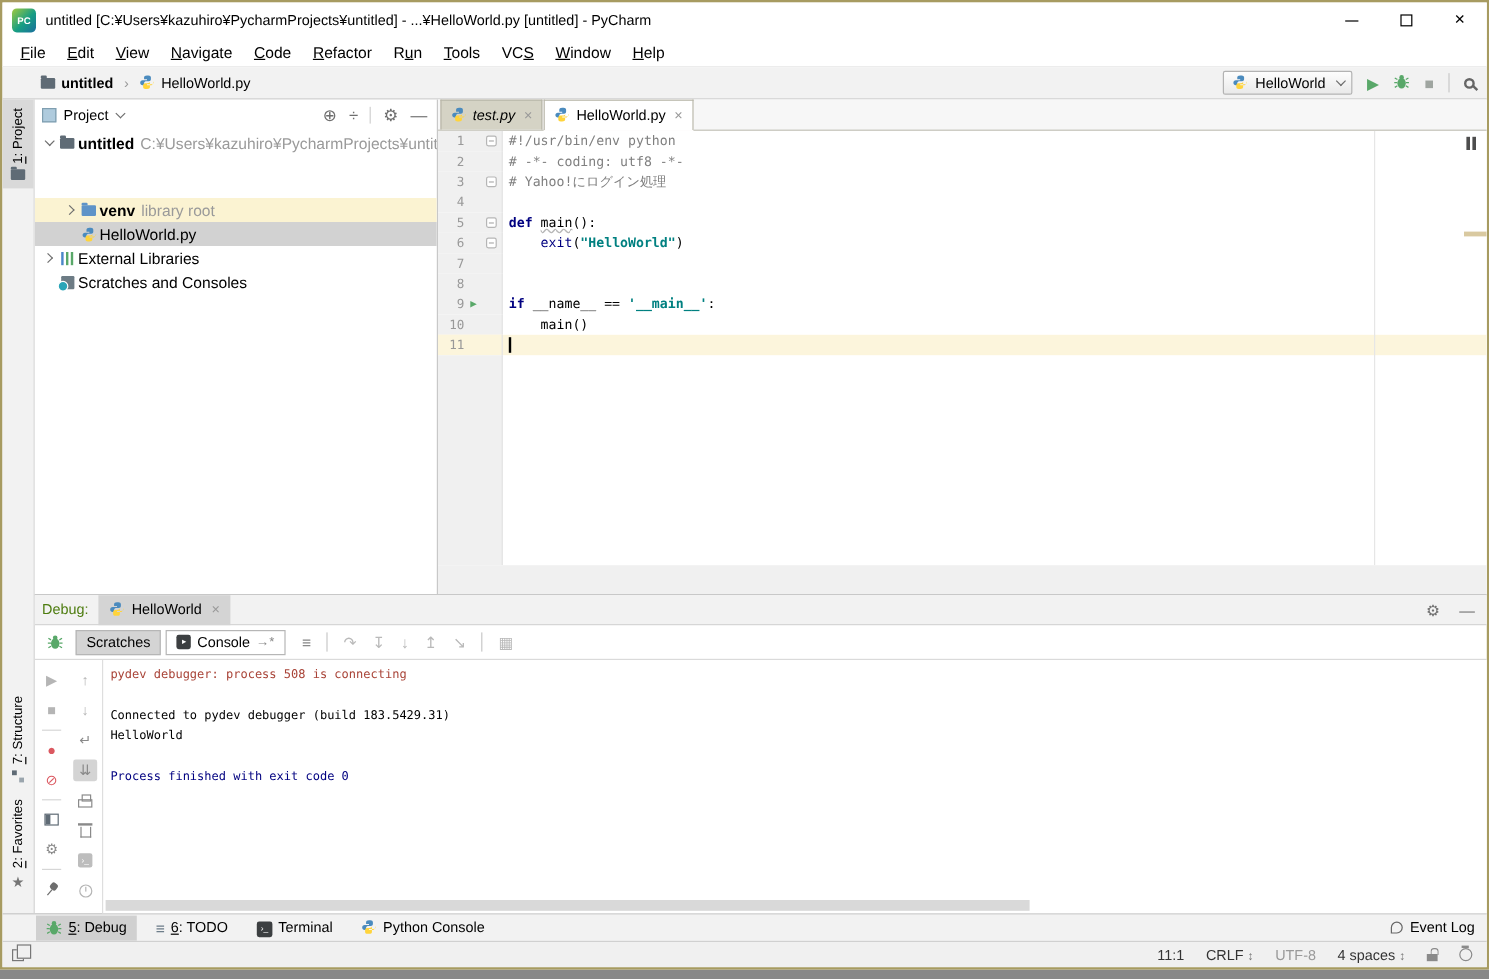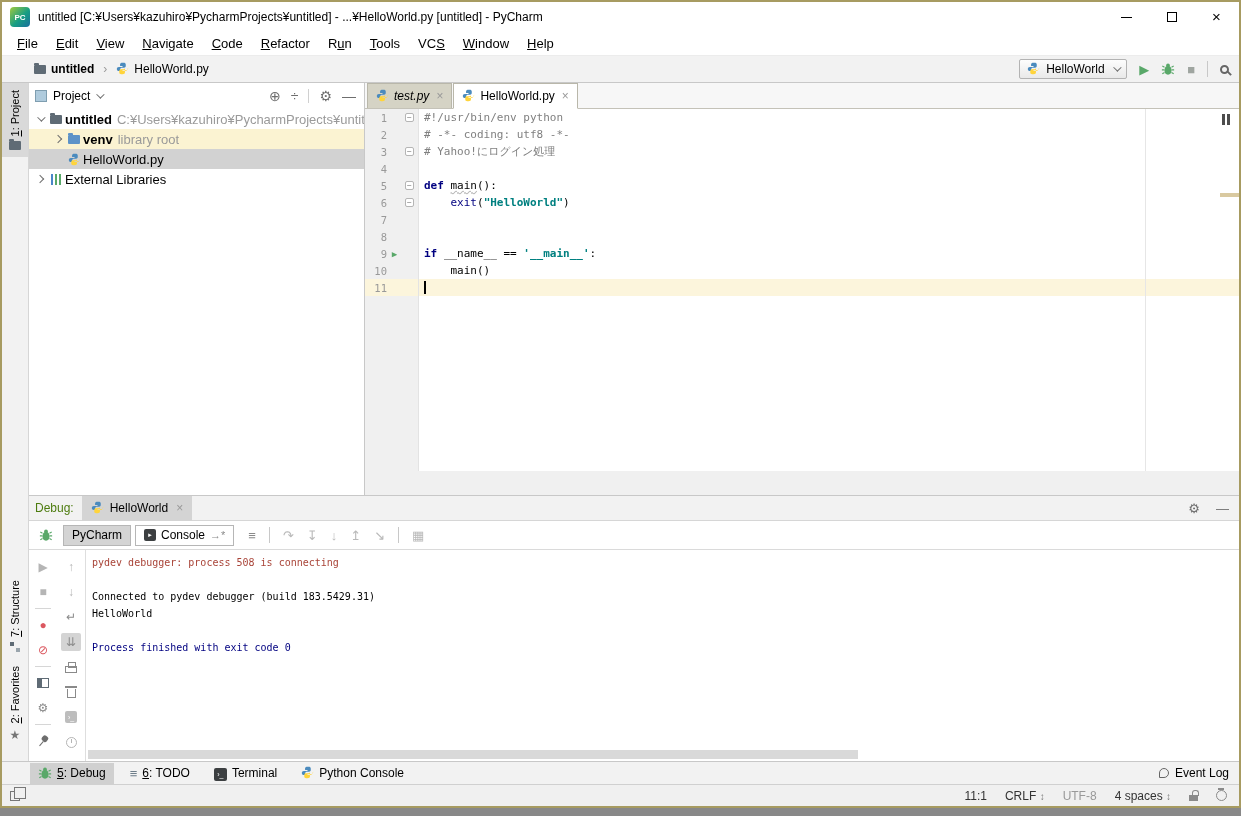--- a/index.html
+++ b/index.html
@@ -66,21 +66,21 @@
   
   .project-panel { width:336px; border-right:1px solid #C8C8C8; display:flex; flex-direction:column; background:#fff; flex:none; }
   .pp-header { height:26px; display:flex; align-items:center; padding:0 8px 0 6px; gap:6px; flex:none; }
   .pp-ic { width:12px; height:12px; background:#AFCBDD; border:1px solid #7F9EB0; display:inline-block; }
   .pp-title { font-size:12px; color:#000; }
   .pp-actions { margin-left:auto; display:flex; align-items:center; gap:10px; color:#6E6E6E; font-size:14px; }
   .pp-actions .sep { width:1px; height:14px; background:#D0D0D0; }
   .tree { flex:1; overflow:hidden; font-size:13px; }
   .tree-row { height:20px; display:flex; align-items:center; white-space:nowrap; }
   .tree-row.selected { background:#D2D2D2; }
-  .tree-row.recent { background:#FBF3D2; }
+  .tree-row.recent { background:#FBF3D2;margin-top:36px; }
   .tchev-slot { width:14px; display:inline-flex; justify-content:center; flex:none; }
   .tree-icon-slot { width:18px; display:inline-flex; justify-content:center; align-items:center; flex:none; }
   .tree-label { color:#000; }
   .tree-label.bold { font-weight:bold; }
   .tree-suffix { color:#9A9A9A; margin-left:5px; }
   .libs { display:inline-flex; gap:1.5px; align-items:flex-end; }
   .libs i { width:2.5px; height:11px; display:inline-block; }
   .scratch { width:11px; height:11px; background:#6D7C85; position:relative; display:inline-block; border-radius:1px; }
   .scratch:after { content:""; position:absolute; left:-3px; bottom:-2px; width:7px; height:7px; border-radius:50%;
                    background:#2AA5B8; border:1px solid #fff; }
@@ -324,20 +324,27 @@
                 </span>
                 <span class="tree-icon-slot">
                   <span class="libs">
                     <i style="background:#4A86C8"></i>
                     <i style="background:#59A869"></i>
                     <i style="background:#59A869"></i>
                   </span>
                 </span>
                 <span class="tree-label">External Libraries</span>
               </div>
+              <div class="tree-row" style="padding-left: 4px;">
+                <span class="tchev-slot"></span>
+                <span class="tree-icon-slot">
+                  <span class="scratch"></span>
+                </span>
+                <span class="tree-label">Scratches and Consoles</span>
+              </div>
             </div>
         </div>
 
         <div class="editor">
           <div class="tabbar">
             <div class="etab inactive">
               <span class="pyic"><svg width="13" height="13" viewBox="0 0 16 16" style="vertical-align:-2px">
                     <path fill="#4B8BBE" d="M8 1C6 1 5 1.8 5 3v2h3v1H3.5C2 6 1 7 1 8.5S2 11 3.5 11H5V9c0-1.4 1.2-2 2.5-2H10c1 0 2-.8 2-2V3c0-1.2-1-2-2.5-2H8z"></path>
                     <path fill="#FFD43B" d="M8 15c2 0 3-.8 3-2v-2H8v-1h4.5c1.5 0 2.5-1 2.5-2.5S14 11 12.5 11H11V9.6 7c0 1.4-1.2 2-2.5 2H6c-1 0-2 .8-2 2v2c0 1.2 1 2 2.5 2H8z"></path>
                   </svg></span>
@@ -483,21 +490,21 @@
         </div>
         <div class="dbg-tabsrow">
           <span class="ibtn" id="dbg-bug-icon" style="margin:0 3px">
               <svg width="14" height="14" viewBox="0 0 16 16" style="vertical-align:-2px">
                 <path stroke="#59A869" stroke-width="1.2" fill="none" d="M4 6L1.5 4.5M4 9H1M4 12l-2.5 1.5M12 6l2.5-1.5M12 9h3M12 12l2.5 1.5"></path>
                 <circle cx="8" cy="4" r="2.2" fill="#59A869"></circle>
                 <ellipse cx="8" cy="9.5" rx="4" ry="5" fill="#59A869"></ellipse>
               </svg>
             </span>
           <div class="dtab gray">
-            <span>PyCharm</span>
+            <span>Scratches</span>
           </div>
           <div class="dtab white">
             <span class="term-mini">▸</span>
             <span>Console</span>
             <span class="console-mark">→*</span>
           </div>
           <div class="dbg-toolbar">
             <span class="dark">≡</span>
             <span class="tool-sep"></span>
             <span>↷</span>

